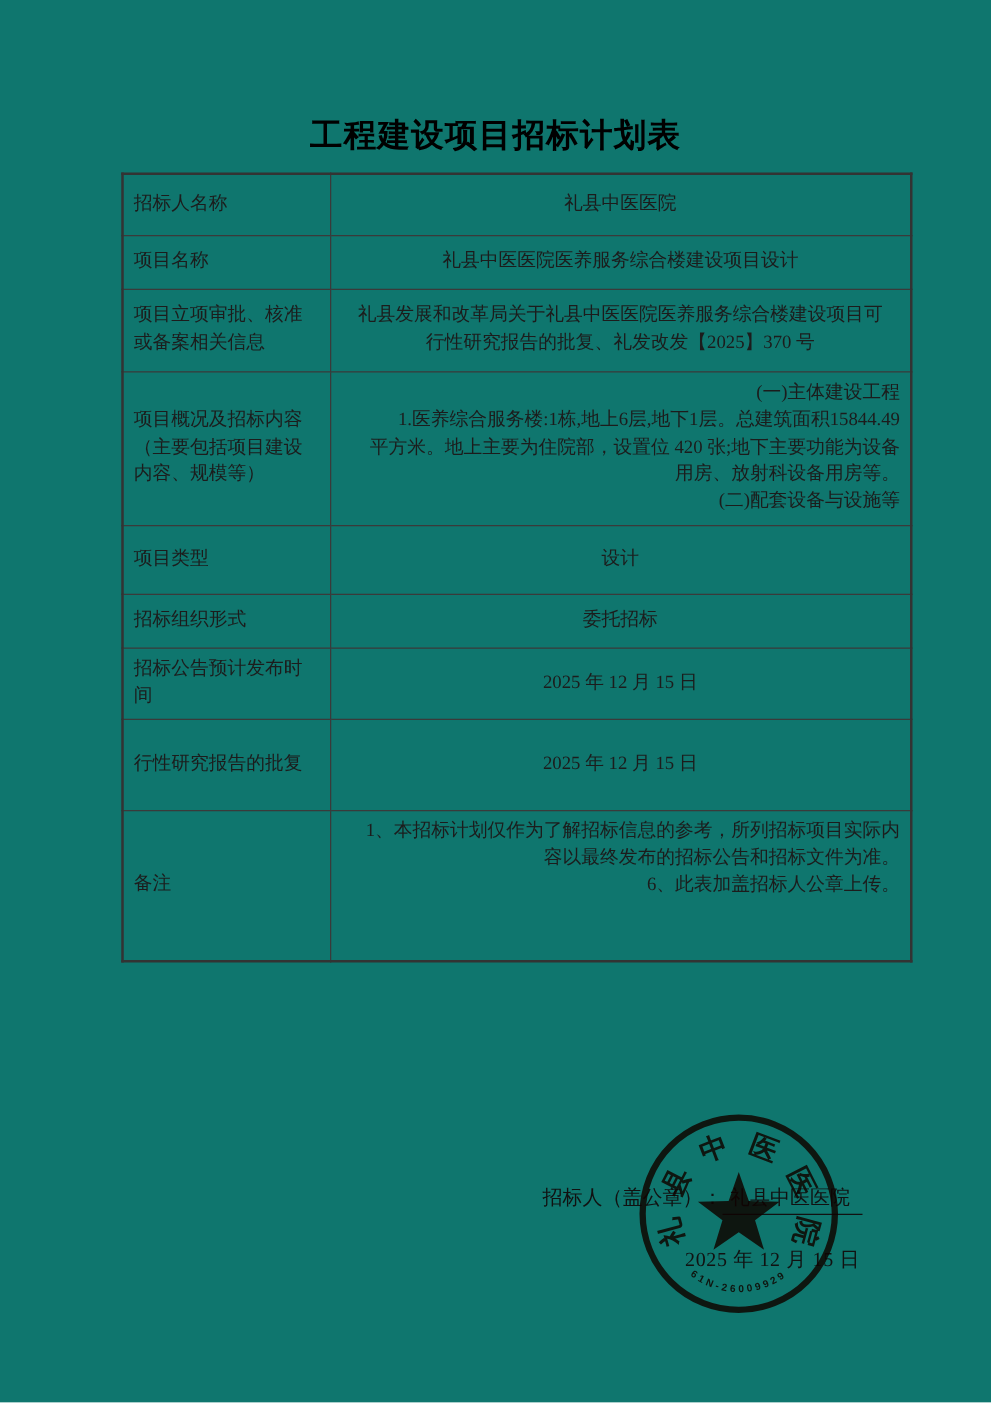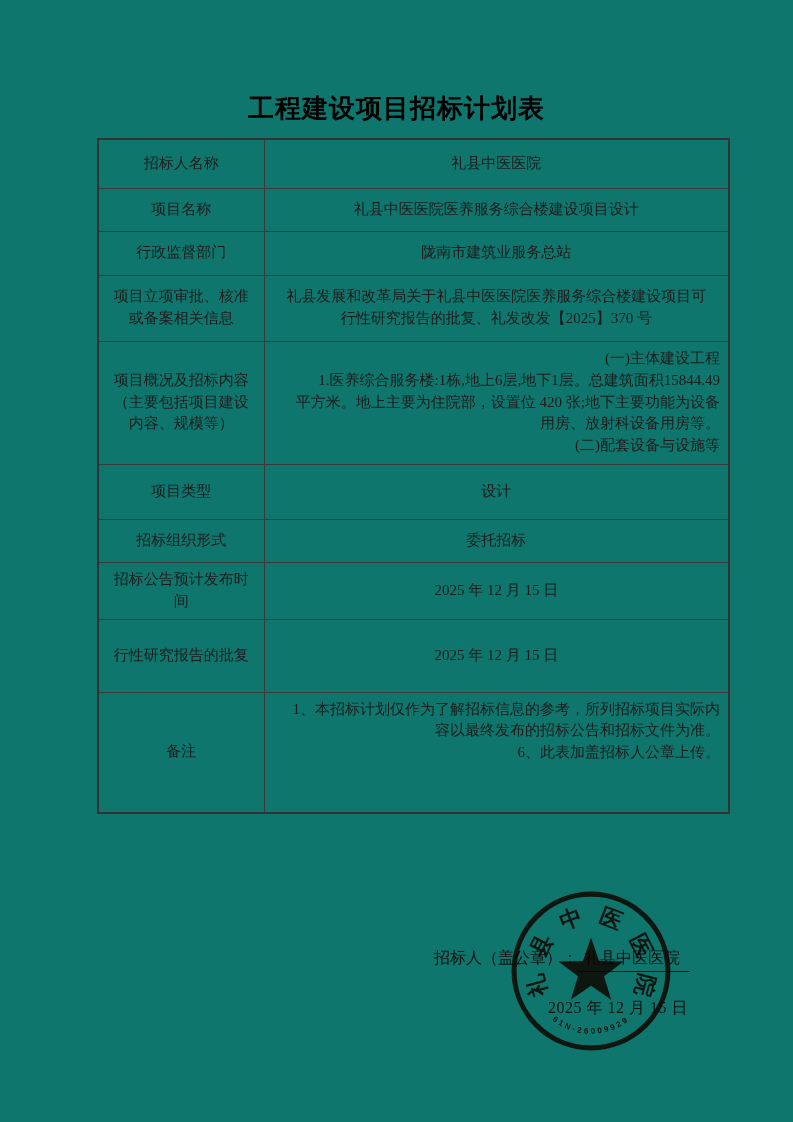--- a/index.html
+++ b/index.html
@@ -39,21 +39,21 @@
     border: 2px solid #333;
   }
   table.plan td {
     border: 1.5px solid #3a3a3a;
     font-size: 15px;
     line-height: 1.45;
     white-space: pre-line;
     padding: 4px 8px;
     vertical-align: middle;
   }
-  td.label { text-align: center; }
+  td.label { }
   td.value { text-align: center; }
   td.value.left { text-align: right; }
   td.value.top { vertical-align: top; padding-top: 6px; }
   tr.r1  { height: 49px; }
   tr.r2  { height: 43px; }
   tr.r3  { height: 44px; }
   tr.r4  { height: 66px; }
   tr.r5  { height: 123px; }
   tr.r6  { height: 55px; }
   tr.r7  { height: 52px; }
@@ -112,24 +112,20 @@
     </colgroup>
     <tbody>
       <tr class="r1">
         <td class="label">招标人名称</td>
         <td class="value">礼县中医医院</td>
       </tr>
       <tr class="r2">
         <td class="label">项目名称</td>
         <td class="value">礼县中医医院医养服务综合楼建设项目设计</td>
       </tr>
-      <tr class="r3">
-        <td class="label">行政监督部门</td>
-        <td class="value">陇南市建筑业服务总站</td>
-      </tr>
       <tr class="r4">
         <td class="label">项目立项审批、核准
 或备案相关信息</td>
         <td class="value">礼县发展和改革局关于礼县中医医院医养服务综合楼建设项目可
 行性研究报告的批复、礼发改发【2025】370 号</td>
       </tr>
       <tr class="r5">
         <td class="label">项目概况及招标内容
 （主要包括项目建设
 内容、规模等）</td>

